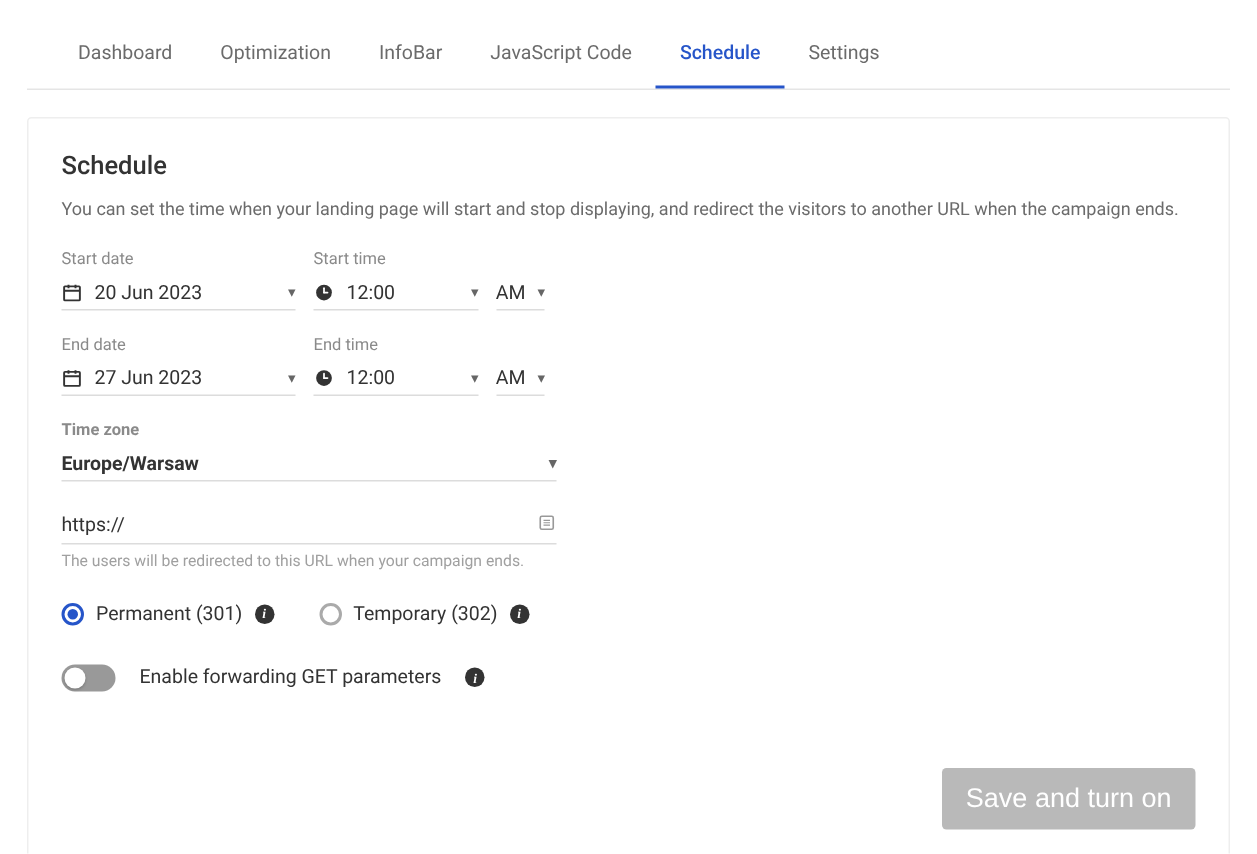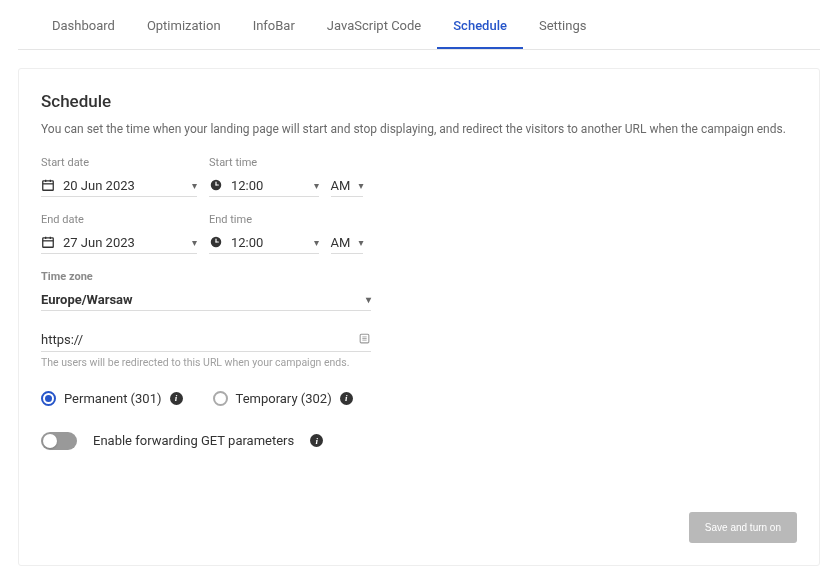--- a/index.html
+++ b/index.html
@@ -8,21 +8,21 @@
       background: #ffffff;
       color: #333;
       width: 838px;
       height: 569px;
       font-size: 13px;
     }
     .tabs {
       display: flex;
       border-bottom: 1px solid #e5e5e5;
       padding: 0 18px;
-      margin: 4px 18px;
+      margin: 14px 18px;
       gap: 0;
     }
     .tab {
       padding: 14px 16px 14px 16px;
       color: #6b6b6b;
       cursor: pointer;
       font-size: 13px;
       border-bottom: 2px solid transparent;
     }
     .tab.active {
@@ -168,21 +168,21 @@
     }
     .save-btn {
       position: absolute;
       right: 22px;
       bottom: 22px;
       background: #b9b9b9;
       color: #fff;
       border: none;
       padding: 10px 16px;
       border-radius: 3px;
-      font-size: 10px;
+      font-size: 18px;
       cursor: pointer;
     }
     .url-input-wrap {
       display: flex;
       align-items: center;
       border-bottom: 1px solid #dcdcdc;
       padding: 3px 0;
     }
     .url-input-wrap input {
       border: none;

